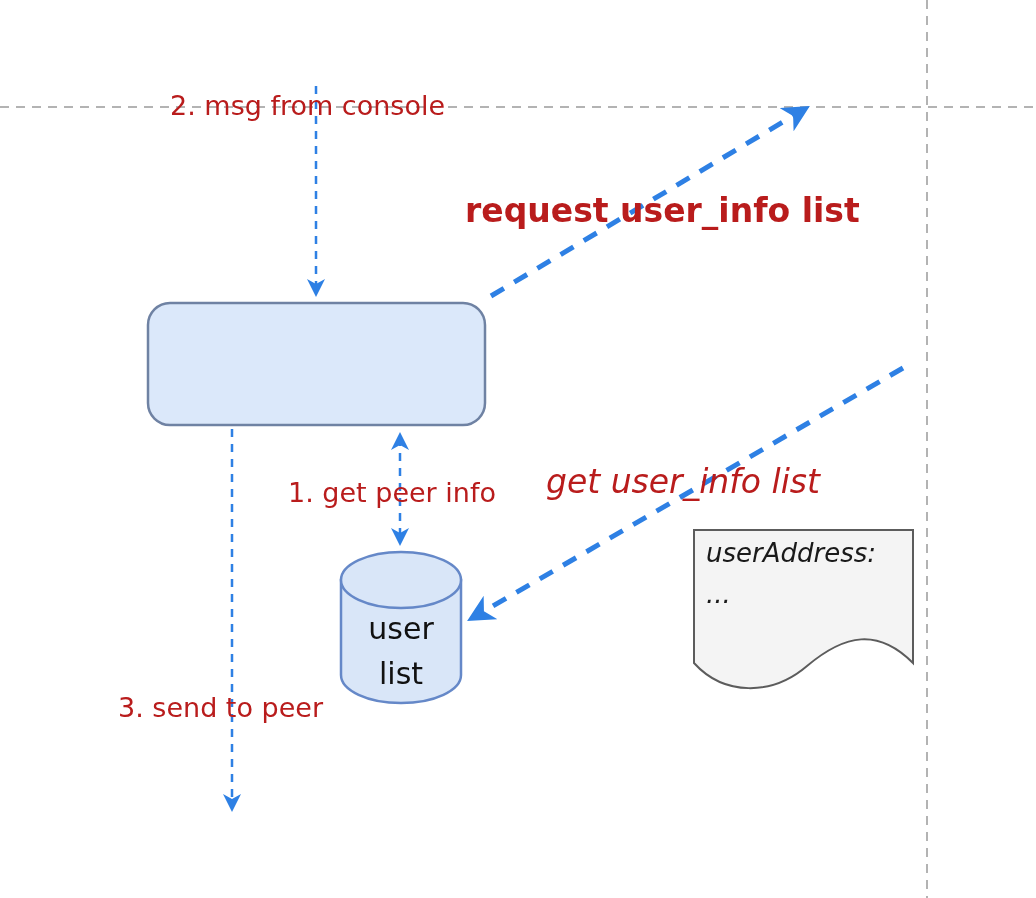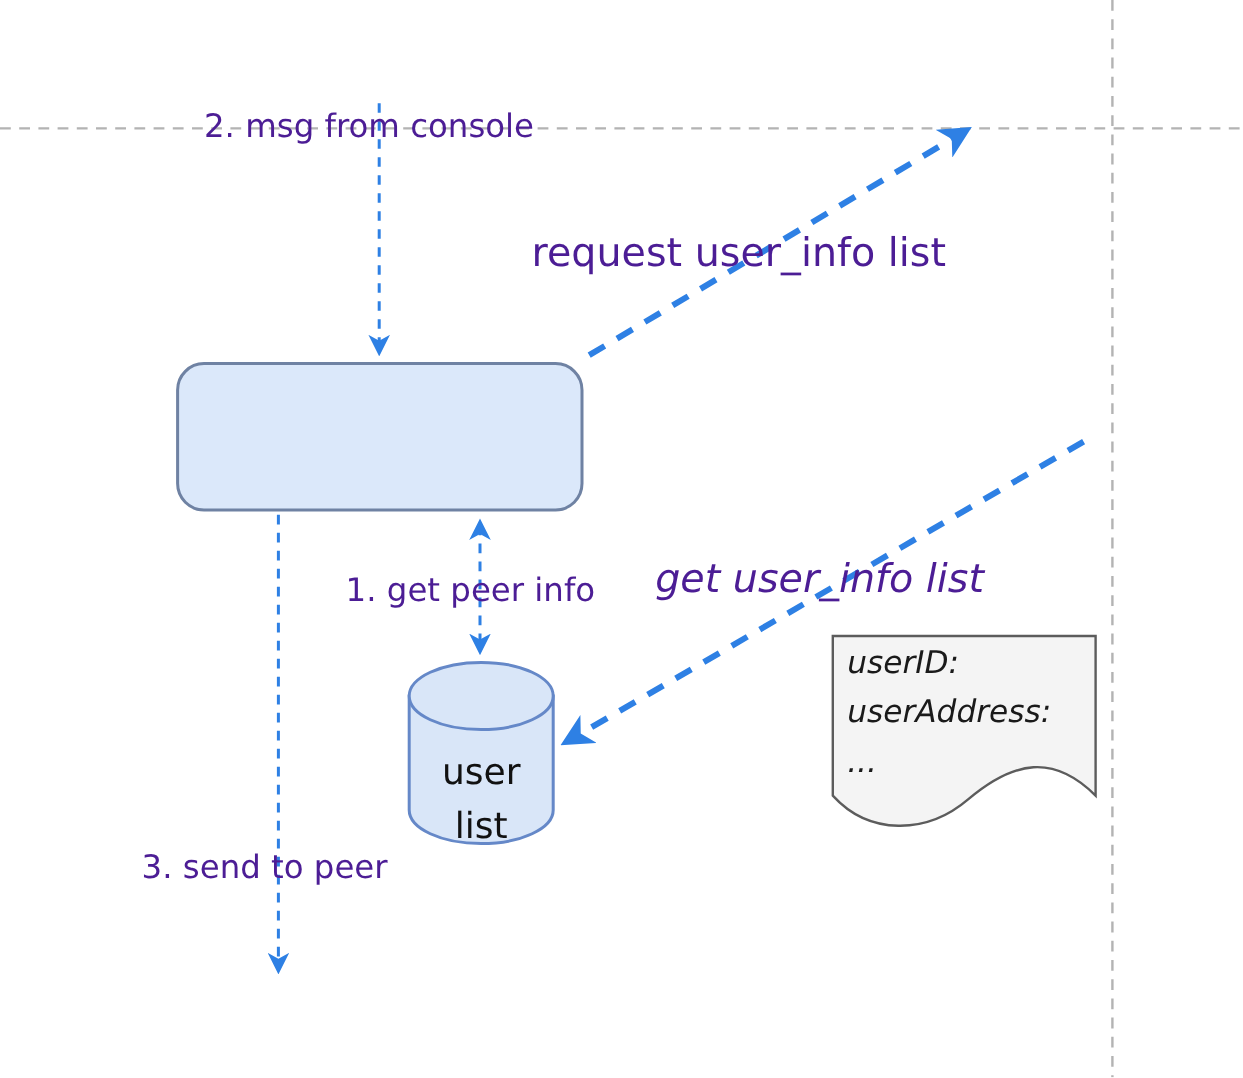--- a/index.html
+++ b/index.html
@@ -6,46 +6,45 @@
   .canvas{
     position:relative;
     width:1036px;height:898px;
     background:#ffffff;
     overflow:hidden;
     font-family:"DejaVu Sans", sans-serif;
   }
   .canvas svg{position:absolute;left:0;top:0;}
   .lbl{
     position:absolute;
-    color:#4c1d95;
+    color:#b91c1c;
     white-space:nowrap;
   }
   .lbl-small{font-size:27px;}
   .lbl-big{font-size:33px;}
   .db-label{
     position:absolute;
     left:341px;top:606px;width:120px;
     text-align:center;
     color:#111111;
     font-size:30px;line-height:45px;
     white-space:pre-line;
-    margin-top:15px;
   }
   .doc-text{
     position:absolute;
     left:706px;top:533px;
     color:#1a1a1a;
     font-size:26px;line-height:41px;
     font-style:italic;
   }
   .step2{left:170px;top:90px;}
-  .request{left:443px;top:191px;}
+  .request{left:465px;top:191px;font-weight:bold;}
   .step1{left:288px;top:477px;text-align:center;}
   .getlist{left:546px;top:462px;font-style:italic;}
-  .step3{left:118px;top:708px;}
+  .step3{left:118px;top:692px;}
 </style>
 </head>
 <body>
 
 <div class="canvas">
 
   <svg width="1036" height="898" viewBox="0 0 1036 898">
     <defs>
       <marker id="arr" markerUnits="userSpaceOnUse" markerWidth="18" markerHeight="18" refX="12" refY="9" orient="auto">
         <path d="M0,0 L18,9 L0,18 L5,9 Z" fill="#2e80e4"></path>
@@ -86,18 +85,17 @@
   <div class="lbl lbl-small step1">1. get peer info</div>
 
   <div class="lbl lbl-big getlist">get user_info list</div>
 
   <div class="lbl lbl-small step3">3. send to peer</div>
 
   <div class="db-label">user
 list</div>
 
   <div class="doc-text">
-    <div>userID:</div>
     <div>userAddress:</div>
     <div>...</div>
   </div>
 
 </div>
 
 </body></html>

